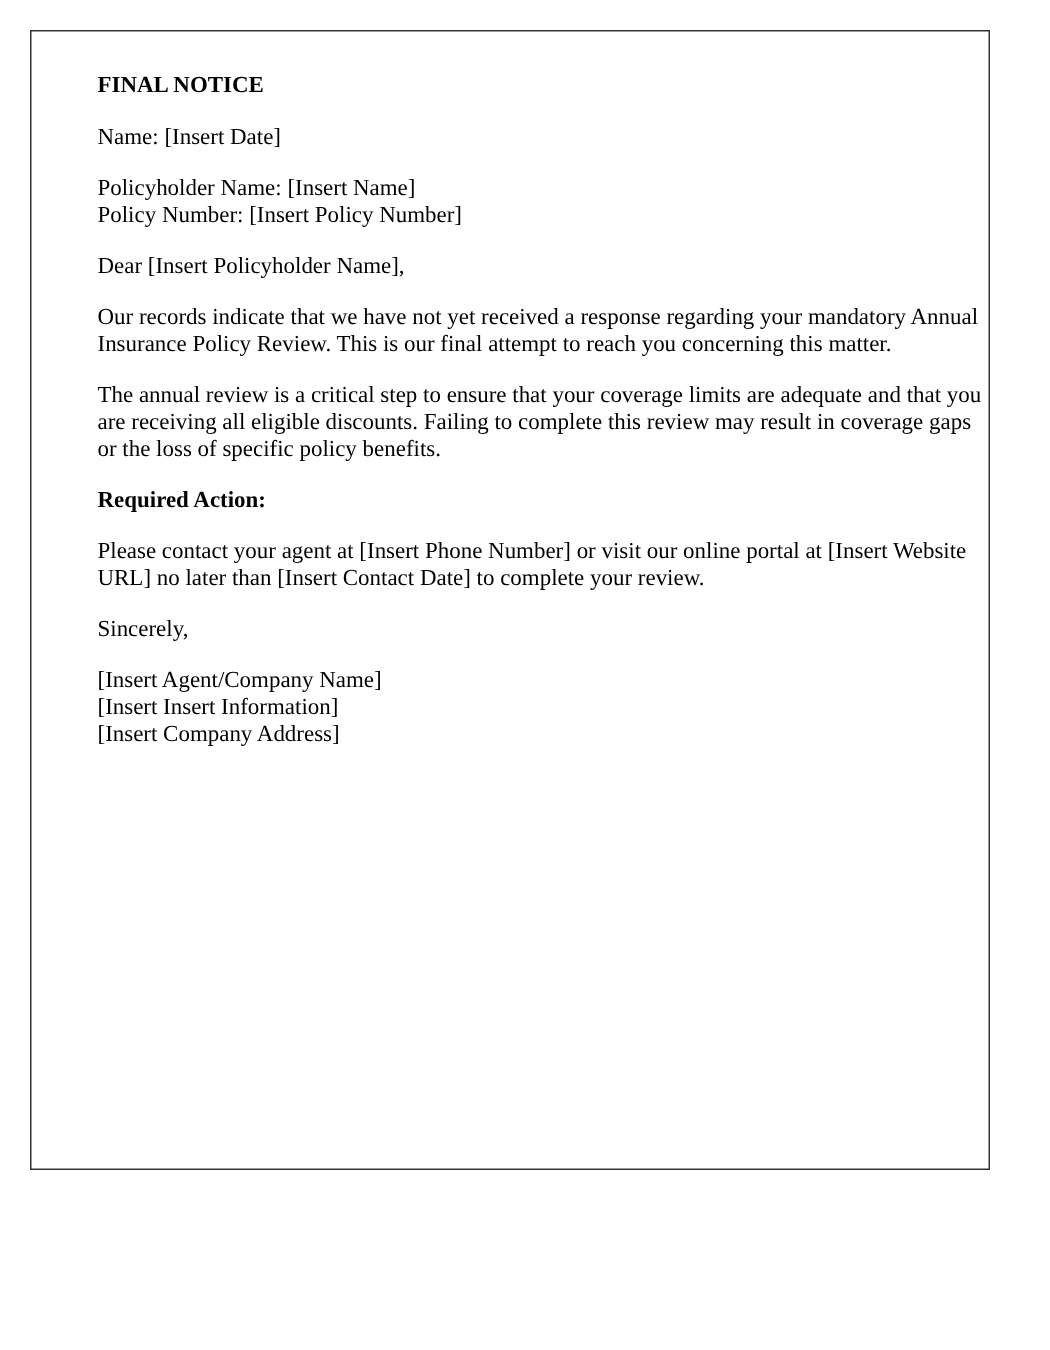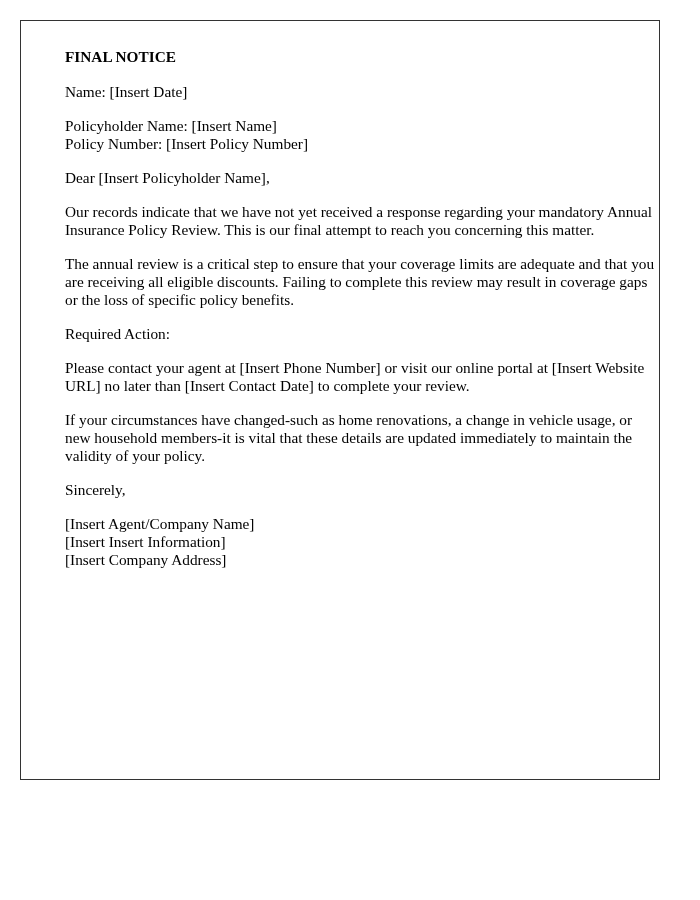--- a/index.html
+++ b/index.html
@@ -36,21 +36,21 @@
     .title {
       font-weight: bold;
       margin: 0 0 16px 0;
       font-size: 15.3px;
       line-height: 20px;
     }
     p {
       margin: 0 0 16px 0;
     }
     .bold {
-      font-weight: normal;
+      font-weight: bold;
     }
     .line {
       display: block;
     }
   </style>
 </head>
 <body>
 
 <div class="page">
   <div class="content">
@@ -66,21 +66,20 @@
     <p>Dear [Insert Policyholder Name],</p>
 
     <p>Our records indicate that we have not yet received a response regarding your mandatory Annual Insurance Policy Review. This is our final attempt to reach you concerning this matter.</p>
 
     <p>The annual review is a critical step to ensure that your coverage limits are adequate and that you are receiving all eligible discounts. Failing to complete this review may result in coverage gaps or the loss of specific policy benefits.</p>
 
     <p class="bold">Required Action:</p>
 
     <p>Please contact your agent at [Insert Phone Number] or visit our online portal at [Insert Website URL] no later than [Insert Contact Date] to complete your review.</p>
 
-    <p>If your circumstances have changed-such as home renovations, a change in vehicle usage, or new household members-it is vital that these details are updated immediately to maintain the validity of your policy.</p>
 
 
     <p>Sincerely,</p>
 
     <p>
       <span class="line">[Insert Agent/Company Name]</span>
       <span class="line">[Insert Insert Information]</span>
       <span class="line">[Insert Company Address]</span>
     </p>
   </div>

